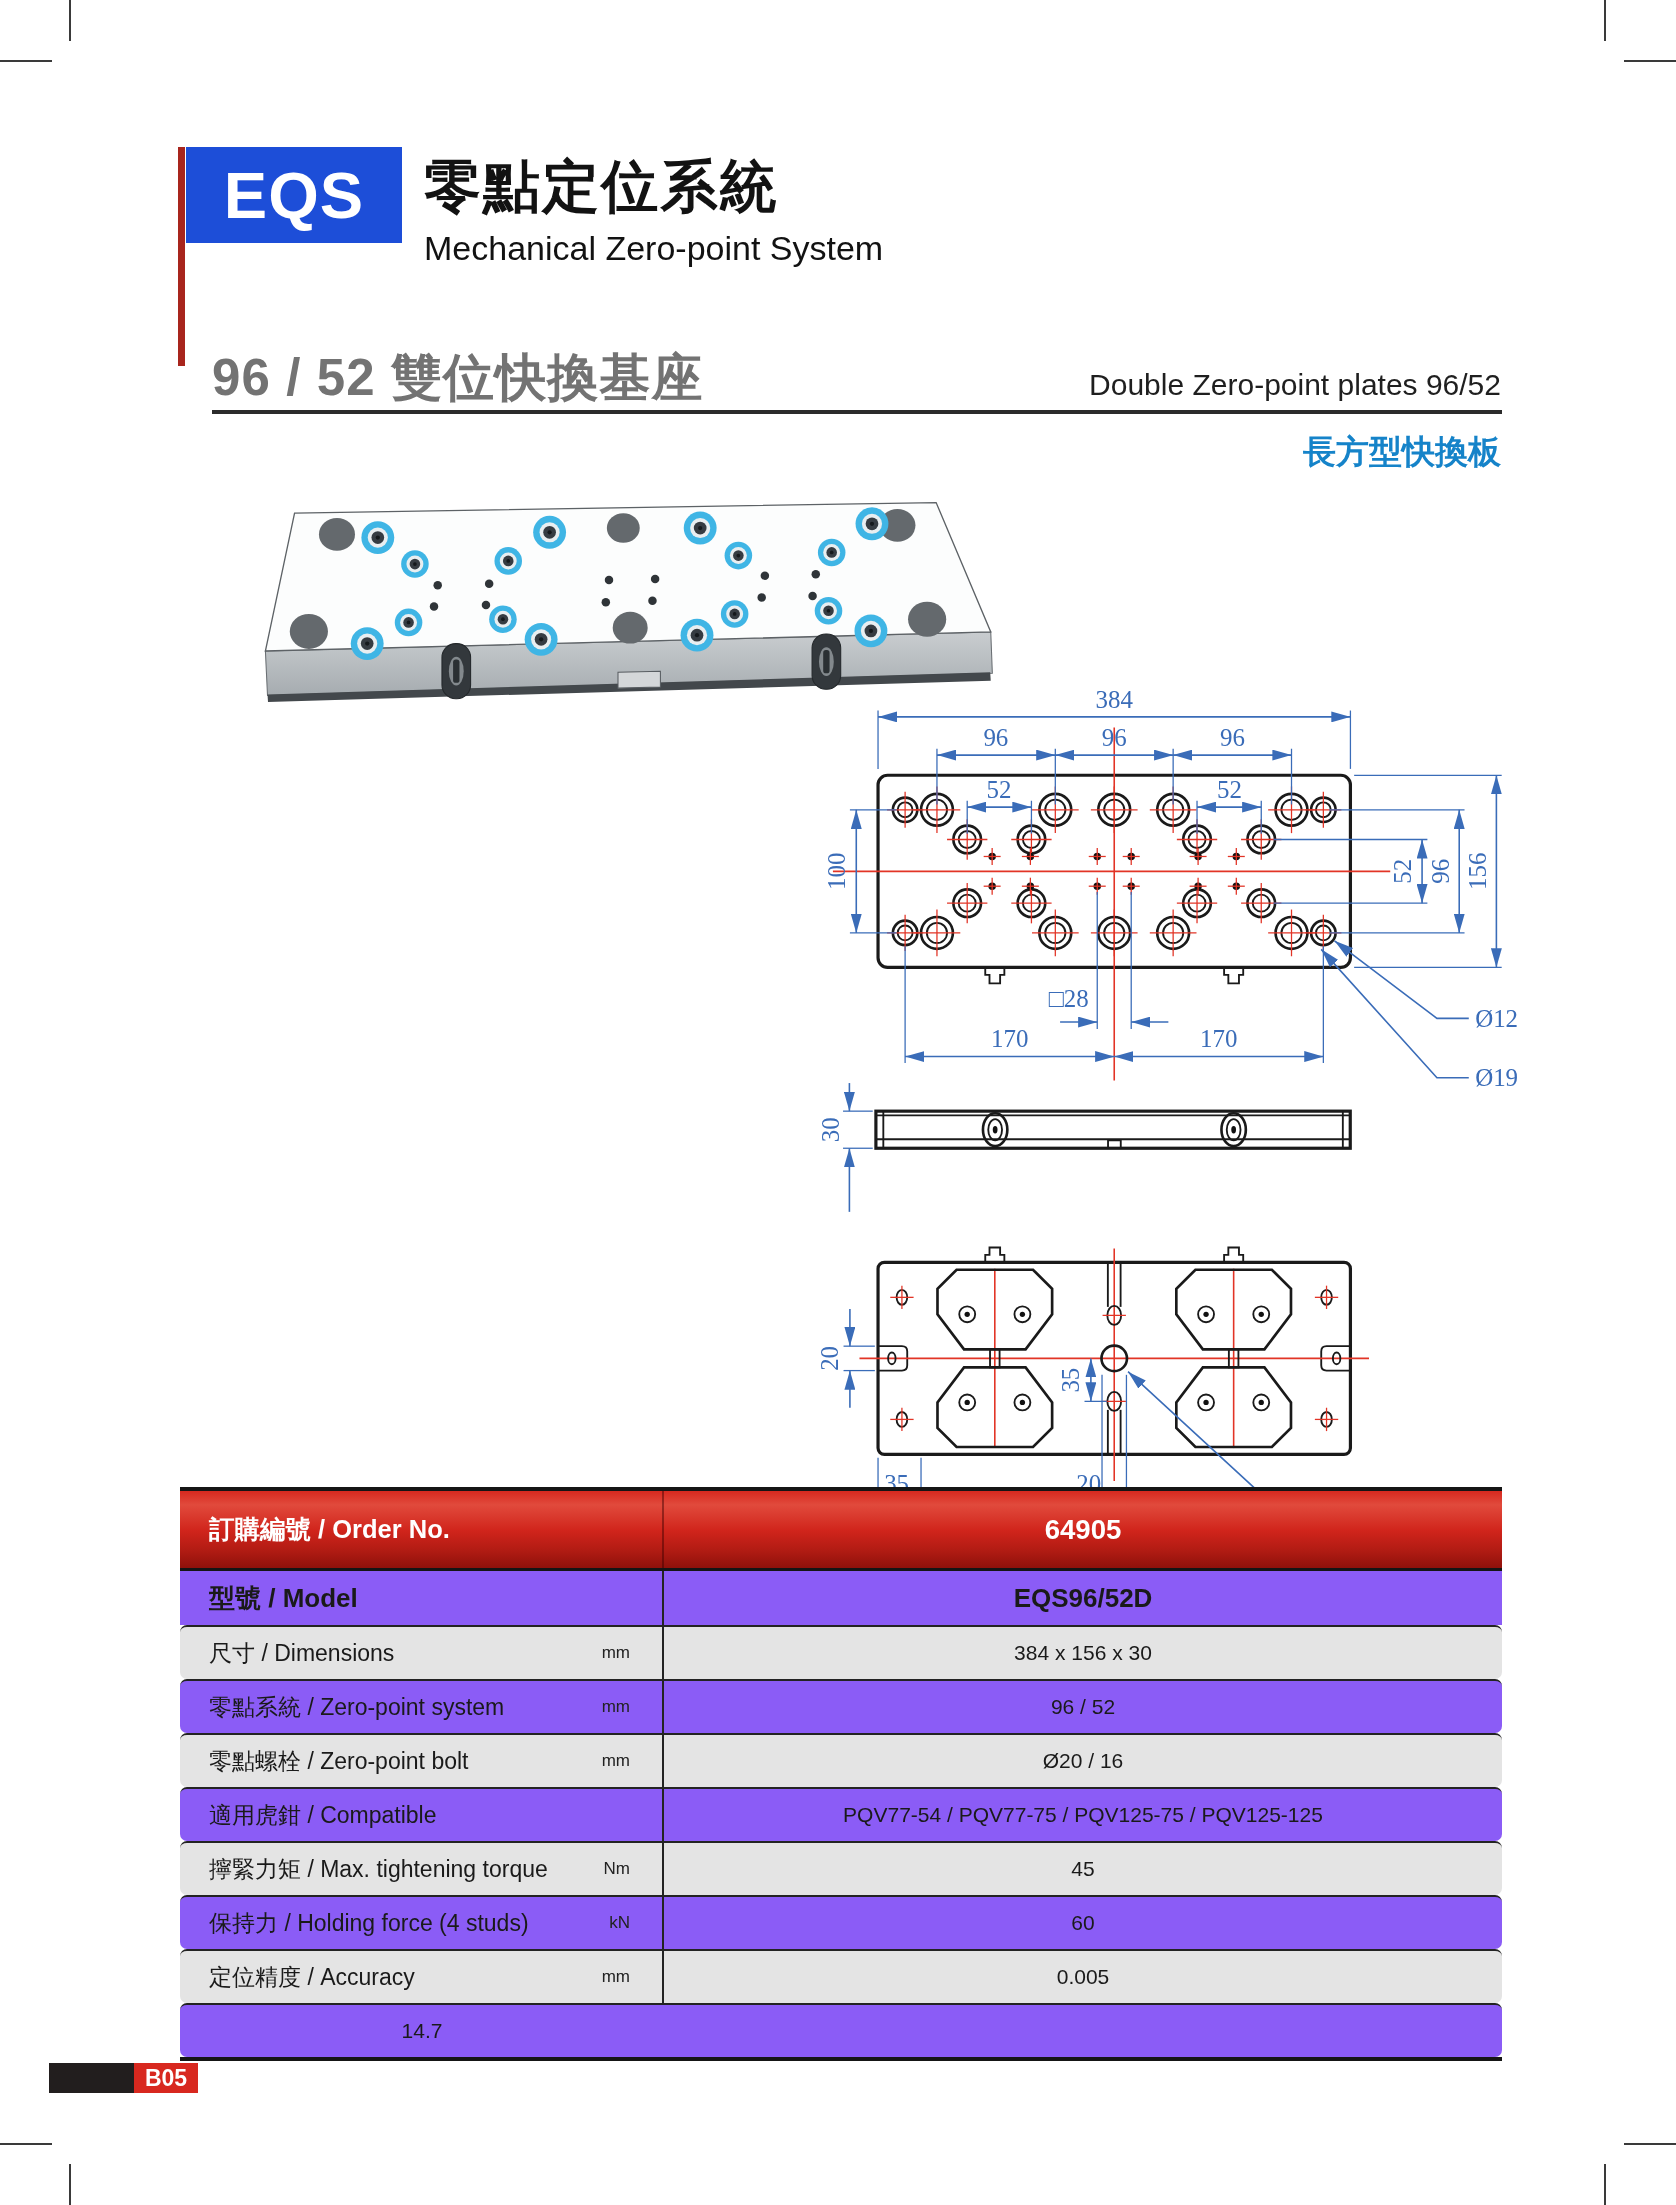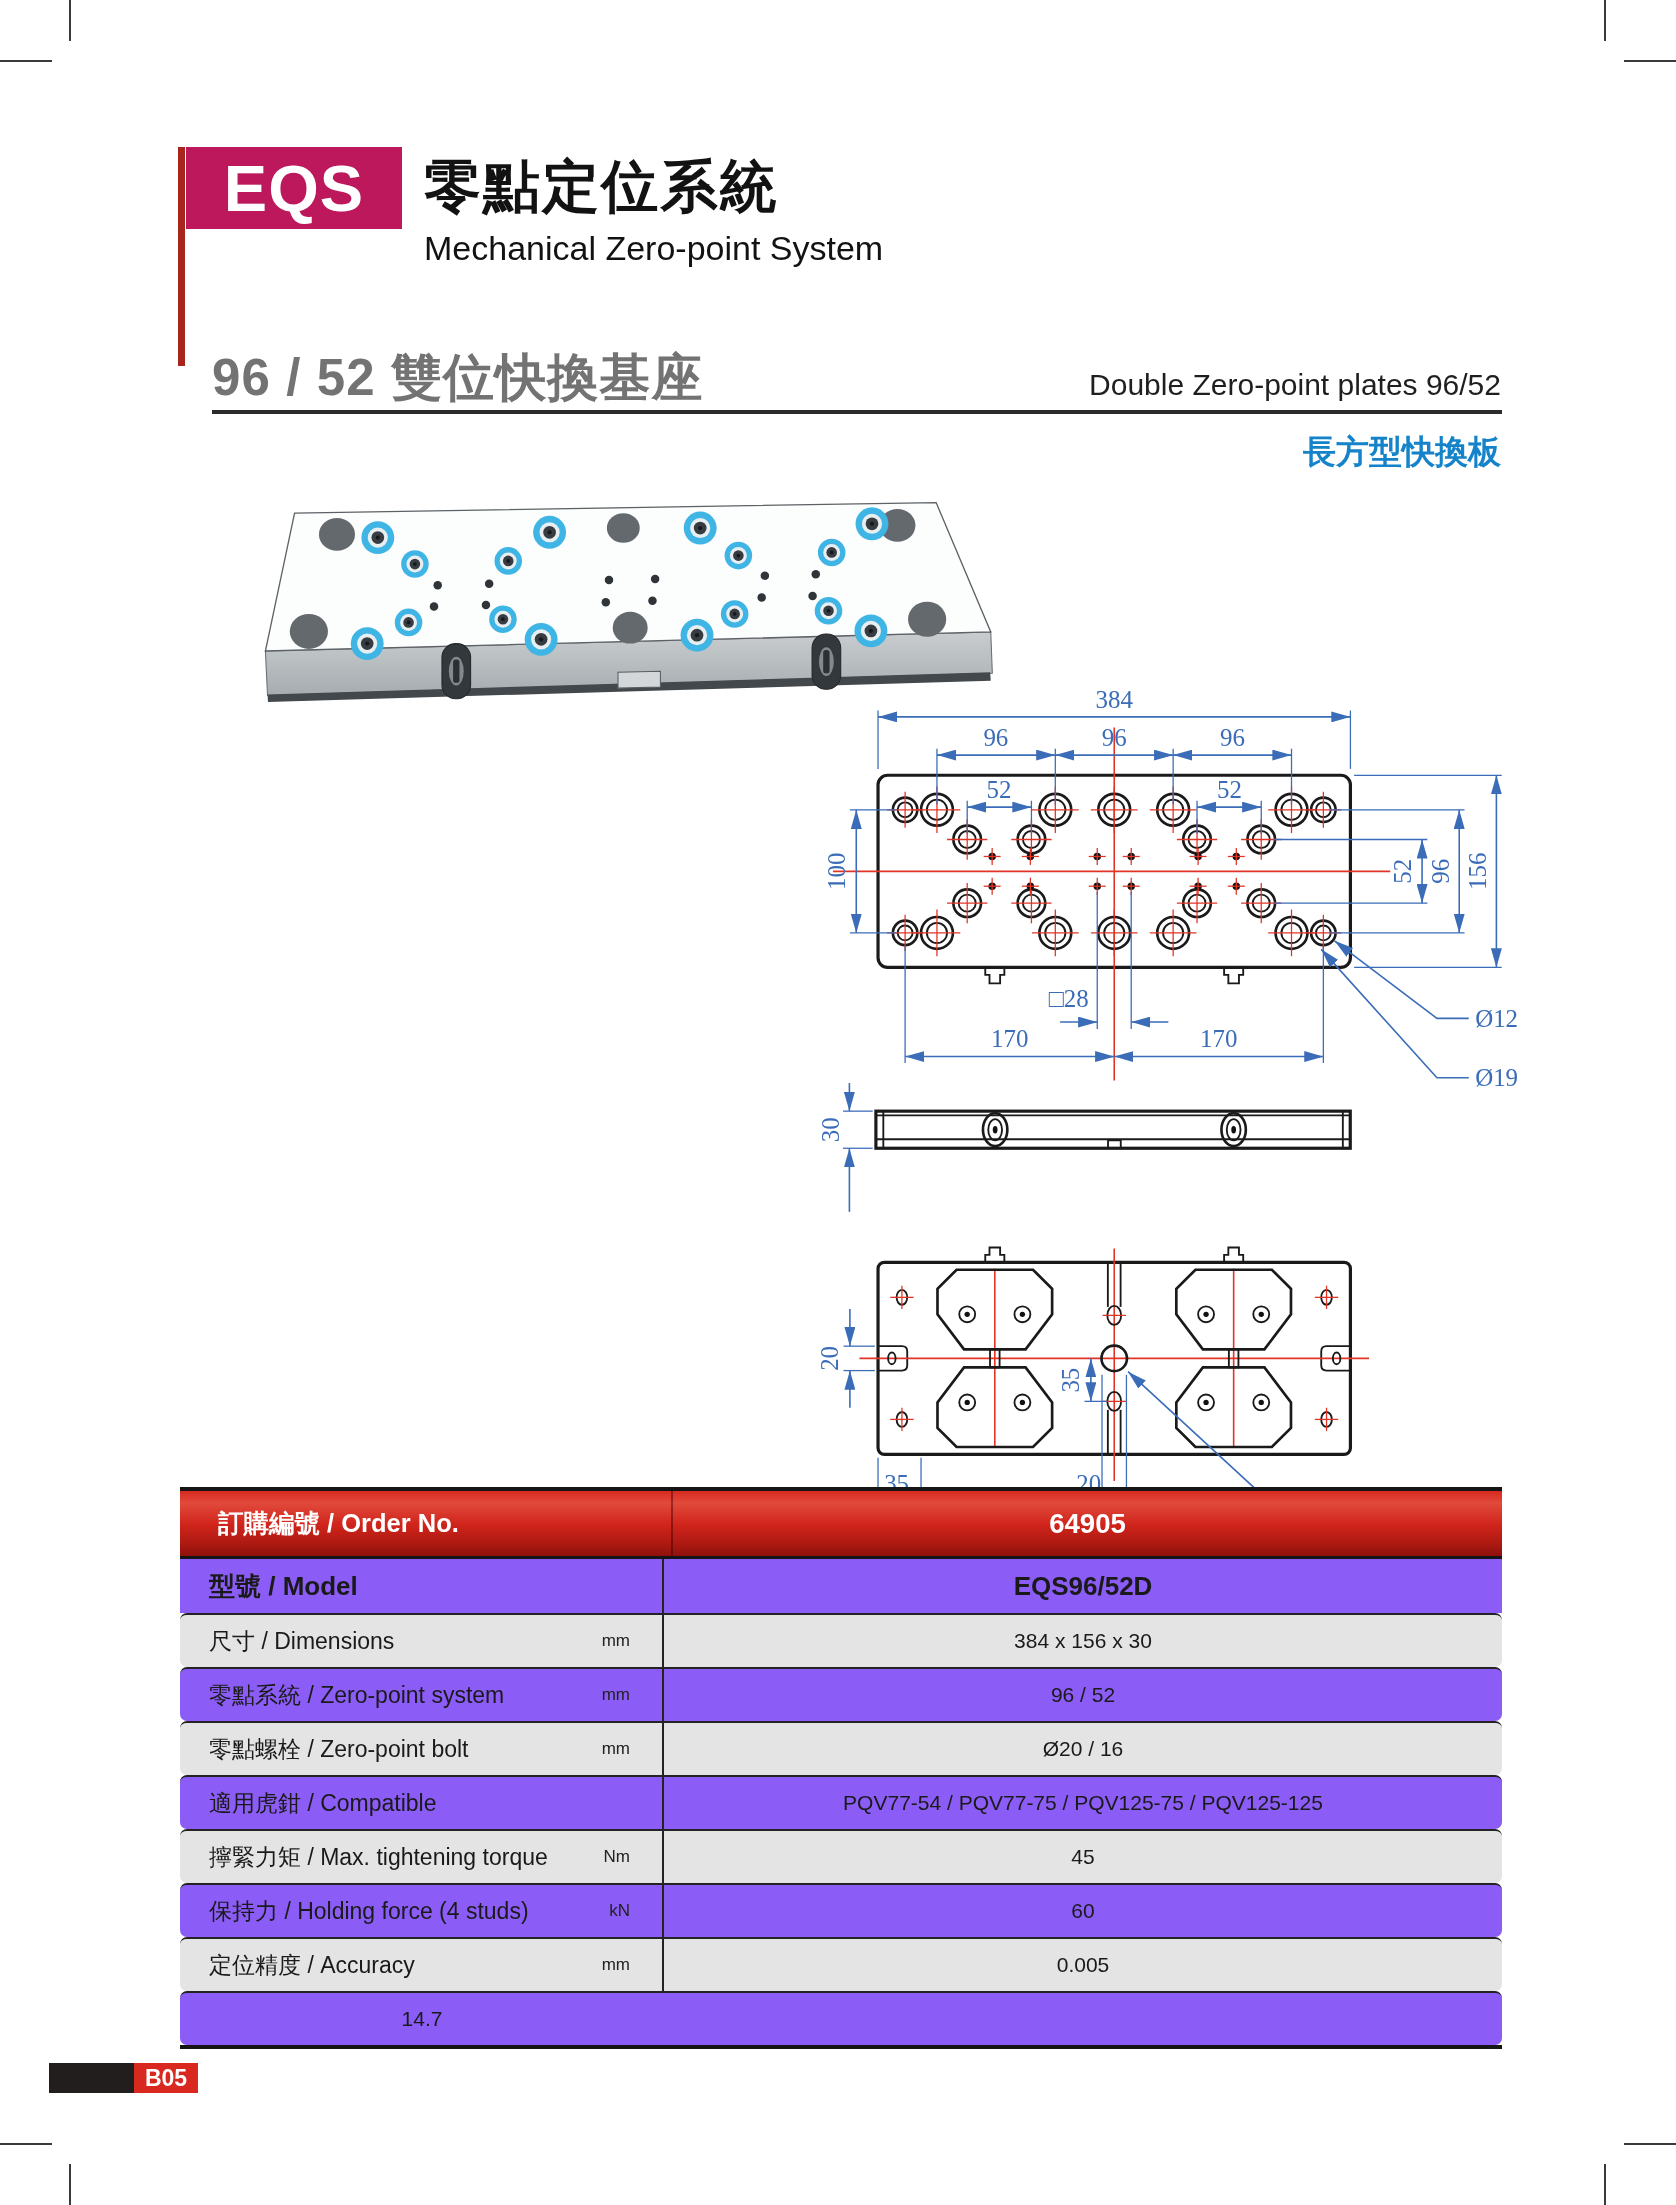--- a/index.html
+++ b/index.html
@@ -3,21 +3,21 @@
 <meta charset="utf-8">
 <style>
   html,body{margin:0;padding:0;background:#ffffff;}
   body{width:1676px;height:2205px;position:relative;overflow:hidden;
        font-family:"Liberation Sans","DejaVu Sans",sans-serif;color:#1a1a1a;}
   .abs{position:absolute;}
   
   .crop{position:absolute;background:#3a3a3a;}
   
   .ribbon{position:absolute;left:178px;top:147px;width:7.4px;height:219px;background:#a8251d;}
-  .badge{position:absolute;left:186px;top:147px;width:216px;height:82px;background:#be185d;
+  .badge{position:absolute;left:186px;top:147px;width:216px;height:96px;background:#1d4ed8;
          display:flex;align-items:center;justify-content:center;}
   .badge span{color:#fff;font-weight:bold;font-size:65px;letter-spacing:1.1px;}
   .title-zh{position:absolute;left:424px;top:155px;font-size:57px;font-weight:700;color:#121212;letter-spacing:2.1px;line-height:1.1;}
   .title-en{position:absolute;left:424px;top:229px;font-size:34px;color:#121212;letter-spacing:0px;}
   
   .sec-zh{position:absolute;left:212px;top:344px;font-size:51px;font-weight:700;color:#737373;letter-spacing:1.1px;}
   .sec-en{position:absolute;right:175px;top:368px;font-size:30px;color:#1f1f1f;}
   .sec-rule{position:absolute;left:212px;top:410px;width:1290px;height:3.7px;background:#2b2b2b;}
   .sec-sub{position:absolute;right:175px;top:430px;font-size:33px;font-weight:700;color:#1583c9;}
   
@@ -27,23 +27,23 @@
   .dim{stroke-width:3px;}
   .ext{stroke-width:2.4px;}
   .part{stroke:#1a1a1a;stroke-width:6px;fill:none;}
   .p3{stroke:#1a1a1a;stroke-width:5px;fill:none;}
   .p2{stroke:#1a1a1a;stroke-width:3.5px;fill:none;}
   .cl{stroke:#e23426;stroke-width:3px;fill:none;}
   .clx{stroke:#e23426;stroke-width:2.4px;fill:none;}
   
   .spec-table{position:absolute;left:180px;top:1487px;width:1322px;
               border-top:4.2px solid #151515;border-bottom:4.8px solid #151515;}
-  .thead{height:68px;box-sizing:border-box;display:grid;grid-template-columns:484px 1fr;
+  .thead{height:80px;box-sizing:border-box;display:grid;grid-template-columns:484px 1fr;
          border-bottom:3.7px solid #151515;color:#fff;
-         background:linear-gradient(180deg,#d7291f 0%,#e14a3c 18%,#d0241b 52%,#b01b13 78%,#8f110b 100%);padding-left:9px;}
+         background:linear-gradient(180deg,#d7291f 0%,#e14a3c 18%,#d0241b 52%,#b01b13 78%,#8f110b 100%);}
   .trow{height:54px;box-sizing:border-box;display:grid;grid-template-columns:484px 1fr;background:#8b5cf6;}
   .trow + .trow{border-top:2.1px solid #232323;border-radius:7px;}
   .trow.shade{background:#e4e4e4;}
   .lbl{display:flex;align-items:center;justify-content:space-between;
        padding:0 32px 0 29px;font-size:23px;border-right:2.1px solid #232323;}
   .val{display:flex;align-items:center;justify-content:center;font-size:21px;}
   .unit{font-size:17px;color:#222;margin-left:9px;}
   .thead .lbl{font-size:25.5px;font-weight:700;border-right:2.1px solid rgba(60,0,0,.45);}
   .thead .val{font-size:27.6px;font-weight:700;}
   .trow.model .lbl, .trow.model .val{font-weight:700;font-size:26px;}

